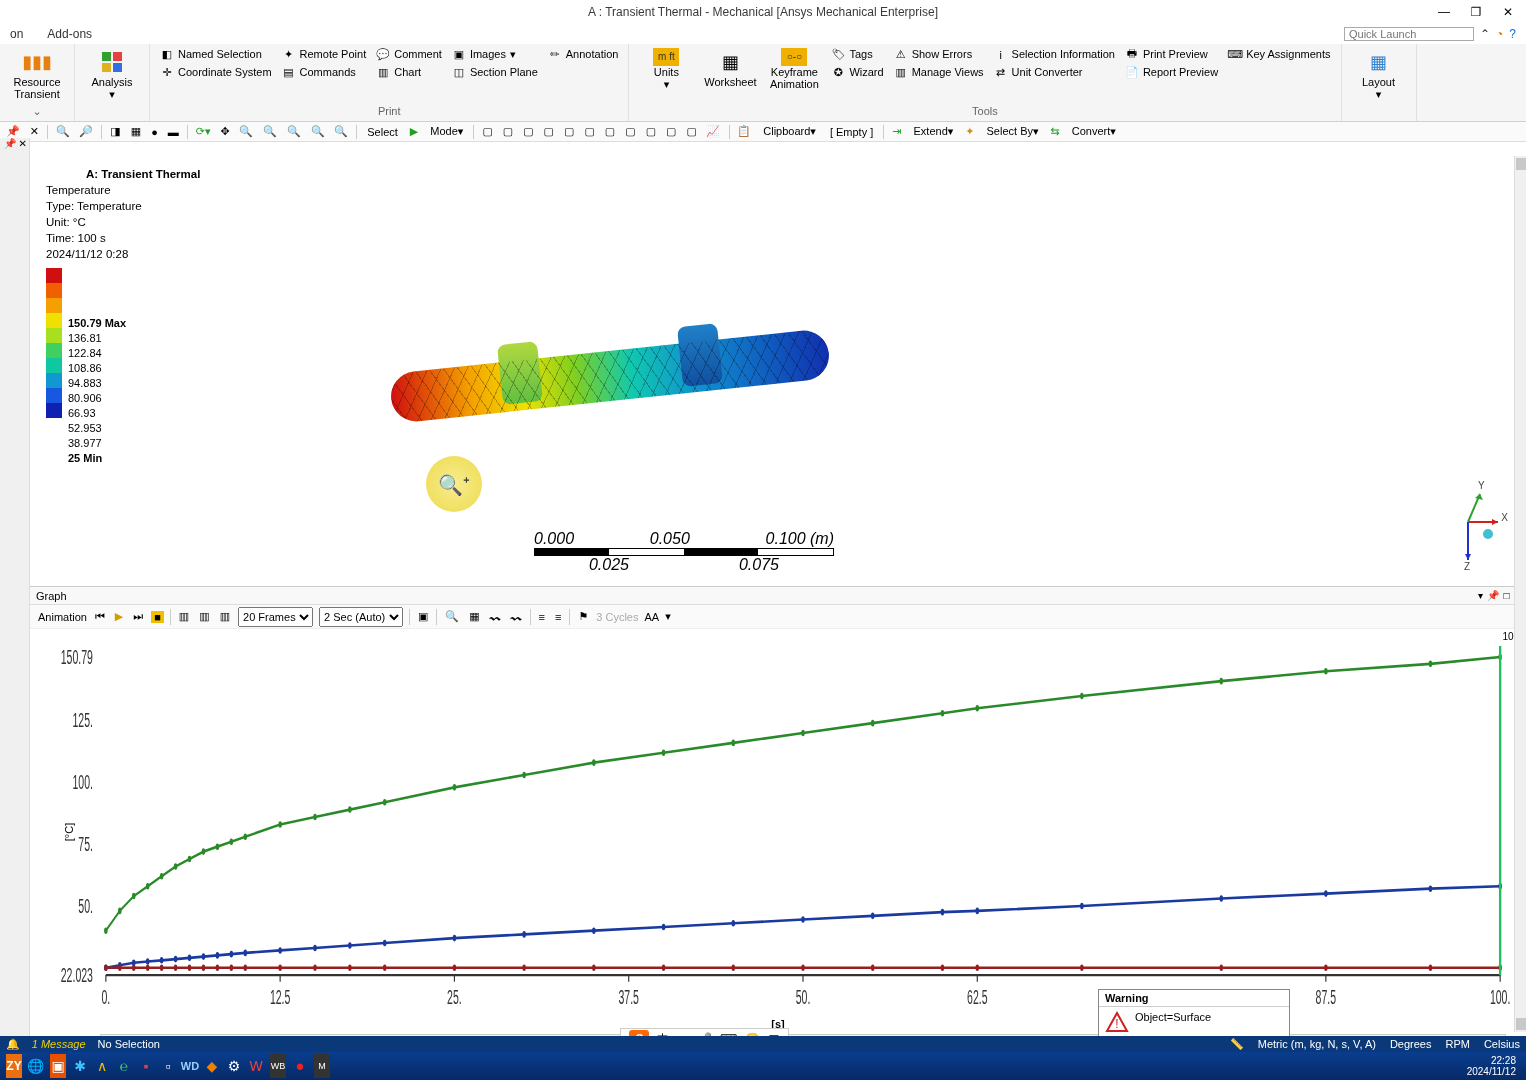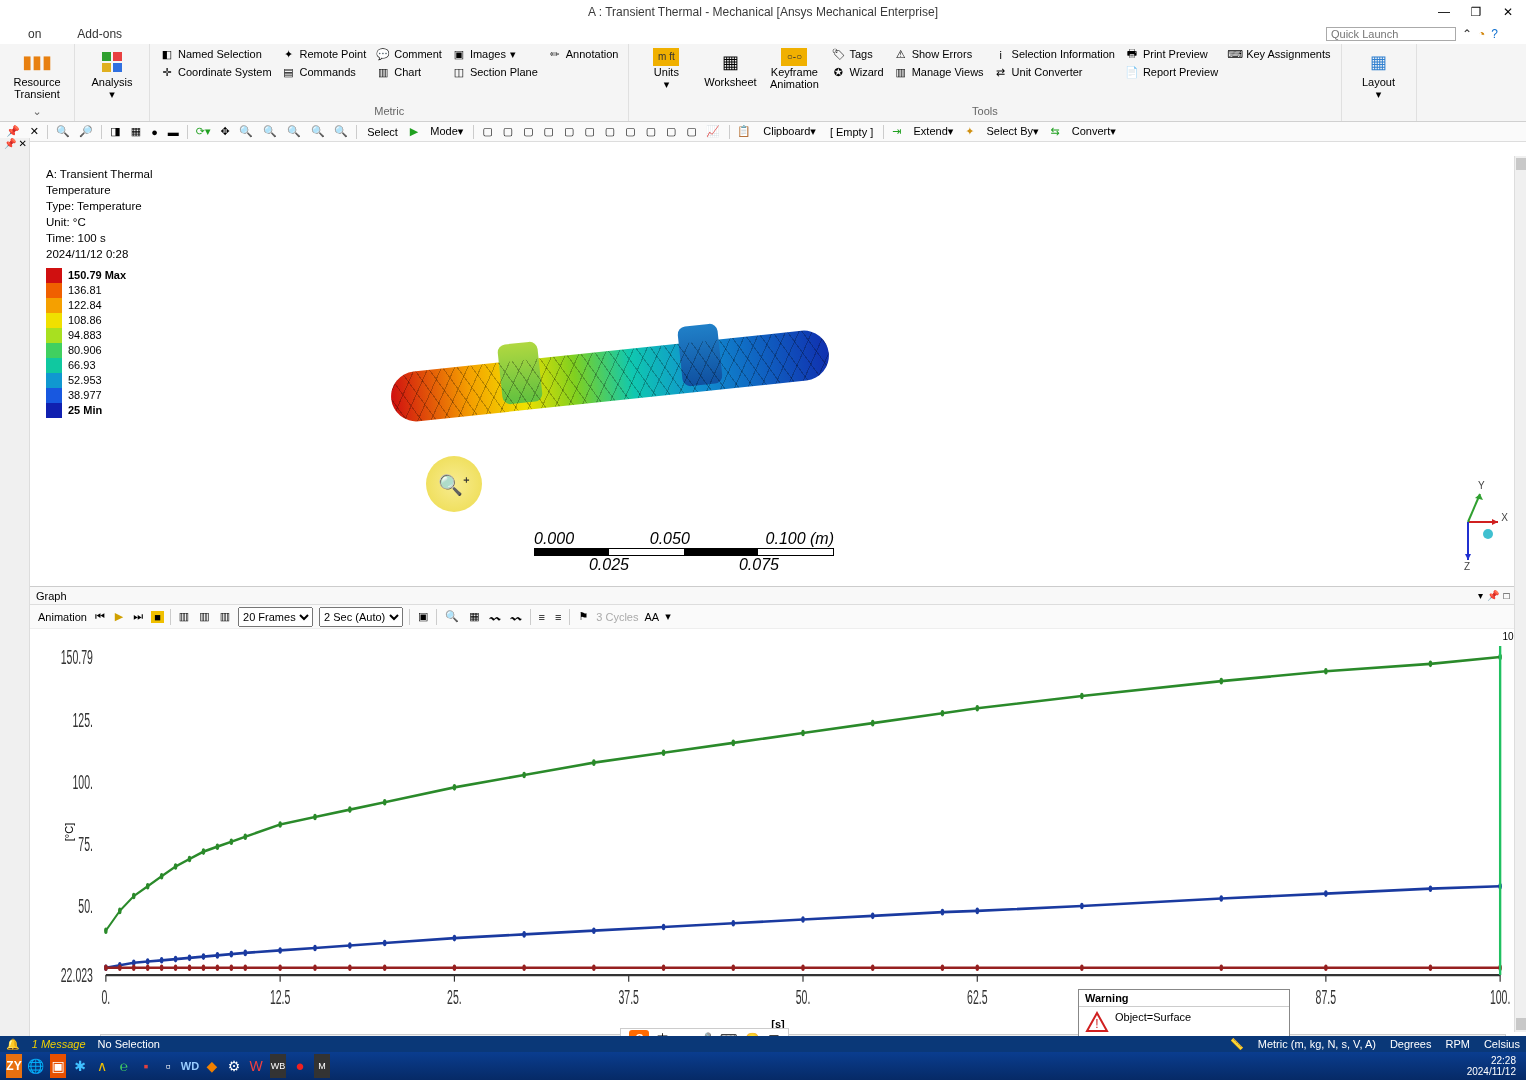--- a/index.html
+++ b/index.html
@@ -5,21 +5,21 @@
 * { margin: 0; padding: 0; box-sizing: border-box; font-family: "Segoe UI", Tahoma, sans-serif; }
 body { width: 1526px; height: 1080px; background: #fff; overflow: hidden; font-size: 12px; position: relative; }
 
 
 .title-bar { height: 24px; background: #fff; display: flex; align-items: center; padding: 0 4px; position: relative; }
 .title-bar .title { position: absolute; left: 50%; transform: translateX(-50%); color: #3a3a3a; font-size: 12px; }
 .title-bar .wctrl { position: absolute; right: 0; display: flex; gap: 12px; padding-right: 8px; }
 .title-bar .wctrl span { width: 20px; text-align: center; cursor: pointer; }
 
 
-.menu-row { height: 20px; display: flex; align-items: center; padding: 0 28px; gap: 36px; font-size: 12px; color: #333; }
+.menu-row { height: 20px; display: flex; align-items: center; padding: 0 10px; gap: 24px; font-size: 12px; color: #333; }
 .menu-row .qlaunch { margin-left: auto; display: flex; align-items: center; gap: 6px; }
 .menu-row .qlaunch input { width: 130px; height: 14px; border: 1px solid #aaa; font-size: 11px; padding: 0 4px; }
 
 
 .ribbon { height: 78px; background: #f5f5f5; border-bottom: 1px solid #d0d0d0; display: flex; }
 .rgroup { display: flex; flex-direction: column; align-items: center; padding: 2px 6px; border-right: 1px solid #e0e0e0; }
 .rgroup .btns { display: flex; gap: 2px; flex: 1; align-items: flex-start; }
 .rgroup .glabel { font-size: 11px; color: #666; height: 14px; }
 .bigbtn { display: flex; flex-direction: column; align-items: center; justify-content: flex-start; width: 62px; font-size: 11px; text-align: center; line-height: 12px; padding-top: 2px; cursor: pointer; }
 .bigbtn .ic { width: 30px; height: 28px; display: flex; align-items: center; justify-content: center; font-size: 18px; }
@@ -33,26 +33,26 @@
 .midbar .tb { cursor: pointer; padding: 0 2px; }
 .midbar .lbl { padding: 0 4px; }
 
 
 .left-rail { position: absolute; left: 0; top: 138px; width: 30px; bottom: 0; background: #f0f0f0; border-right: 1px solid #ddd; }
 .left-rail .pin { position: absolute; top: 0; right: 2px; font-size: 10px; display: flex; gap: 2px; }
 
 
 .view3d { position: absolute; left: 30px; right: 0; top: 156px; height: 430px; background: #fff; }
 .vinfo { position: absolute; left: 16px; top: 10px; font-size: 11.5px; line-height: 16px; }
-.vinfo .b { font-weight: normal; }
+.vinfo .b { font-weight: bold; margin-left: 40px; }
 
 .legend { position: absolute; left: 16px; top: 112px; display: flex; gap: 6px; }
 .legend .bar { width: 16px; display: flex; flex-direction: column; }
 .legend .bar div { flex: 1; }
-.legend .lbls { display: flex; flex-direction: column; justify-content: space-between; font-size: 11px; line-height: 15px; }
+.legend .lbls { display: flex; flex-direction: column; justify-content: space-between; font-size: 11px; line-height: 15px; margin-top: 48px; }
 .legend .lbls .b { font-weight: bold; }
 
 .model3d { position: absolute; left: 350px; top: 175px; width: 460px; height: 90px; }
 .model3d .shaft { position: absolute; left: 10px; top: 20px; width: 440px; height: 50px; border-radius: 25px; 
   background: linear-gradient(90deg, #d01010 0%, #f5a000 18%, #f0e000 30%, #80d020 42%, #10c8b0 55%, #1090d0 70%, #1030b0 100%);
   transform: rotate(-6deg); }
 .model3d .coll { position: absolute; width: 40px; height: 60px; border-radius: 8px; }
 .model3d .coll.c1 { left: 120px; top: 12px; background: linear-gradient(180deg,#b0d840,#60c040); transform: rotate(-6deg); }
 .model3d .coll.c2 { left: 300px; top: -6px; background: linear-gradient(180deg,#2080c8,#1050a0); transform: rotate(-6deg); }
 .model3d .mesh { position: absolute; inset: 0; background-image:
@@ -91,21 +91,21 @@
 
 .bottom-tabs { position: absolute; left: 30px; right: 0; bottom: 18px; height: 22px; background: #f8f8f8; border-top: 1px solid #ddd; display: flex; align-items: center; padding: 0 8px; gap: 12px; font-size: 11px; }
 .bottom-tabs .tab { padding: 2px 6px; cursor: pointer; }
 .bottom-tabs .tab.active { color: #0066cc; border-bottom: 2px solid #0066cc; }
 
 
 .ime { position: absolute; bottom: 30px; left: 620px; height: 22px; display: flex; align-items: center; gap: 8px; background: #fff; border: 1px solid #ccc; padding: 0 8px; font-size: 12px; }
 .ime .s { width: 20px; height: 18px; background: #ff6a00; color: #fff; border-radius: 3px; display:flex;align-items:center;justify-content:center;font-weight:bold;font-style:italic; }
 
 
-.warn { position: absolute; right: 236px; bottom: 40px; width: 212px; background: #fff; border: 1px solid #888; font-size: 11px; }
+.warn { position: absolute; right: 236px; bottom: 40px; width: 192px; background: #fff; border: 1px solid #888; font-size: 11px; }
 .warn .wh { background: #fff; padding: 2px 6px; font-weight: bold; border-bottom: 1px solid #ccc; }
 .warn .wb { display: flex; gap: 6px; padding: 4px 6px; line-height: 13px; }
 .warn .wi { width: 24px; height: 24px; }
 
 
 .status { position: absolute; left: 0; right: 0; bottom: 28px; height: 16px; background: #0a3878; color: #fff; display: flex; align-items: center; font-size: 11px; padding: 0 6px; gap: 12px; }
 .status .r { margin-left: auto; display: flex; gap: 14px; }
 .status .a { color: #f0d000; font-style: italic; }
 
 
@@ -205,21 +205,21 @@
             <span>Section Plane</span>
           </div>
       </div>
       <div class="col">
         <div class="smbtn">
             <span class="ico">✏</span>
             <span>Annotation</span>
           </div>
       </div>
     </div>
-    <span class="glabel">Metric</span>
+    <span class="glabel">Print</span>
   </div>
   <div class="rgroup">
     <div class="btns">
       <div class="bigbtn">
           <span class="ic" style="background:#f0b000;color:#333;width:26px;height:18px;font-size:10px;display:flex;align-items:center;justify-content:center">m ft</span>
           <span>Units</span>
           <span>▾</span>
         </div>
       <div class="bigbtn">
           <span class="ic">▦</span>

